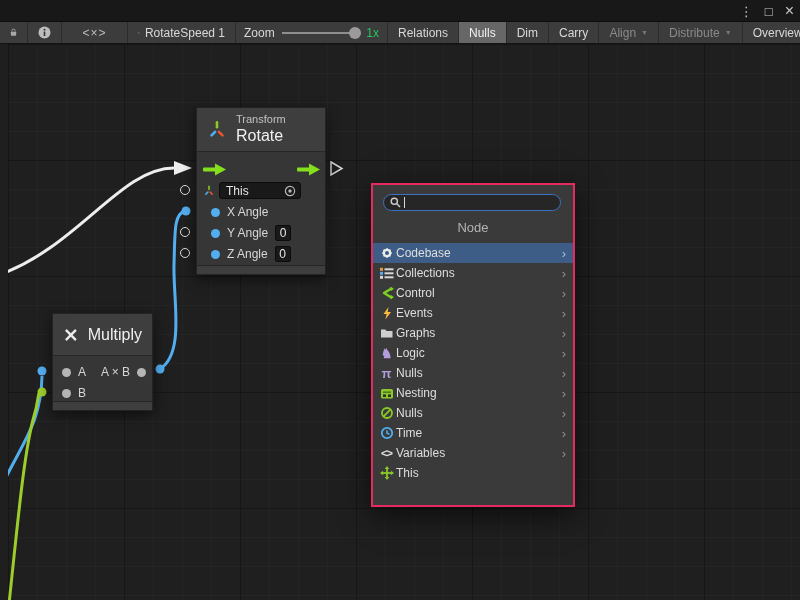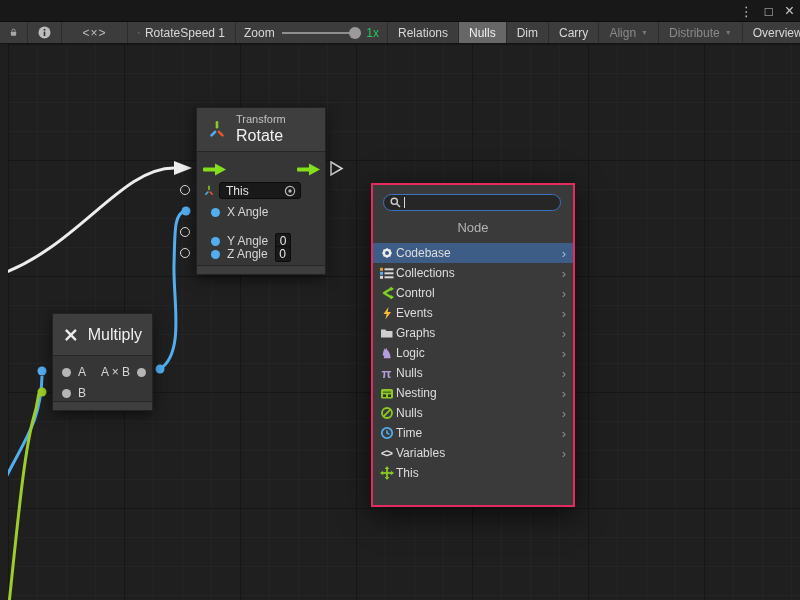--- a/index.html
+++ b/index.html
@@ -201,21 +201,21 @@
         <svg width="12" height="12" viewBox="0 0 12 12">
           <circle cx="6" cy="6" r="4.6" fill="none" stroke="#b8b8b8" stroke-width="1.2"></circle>
             <circle cx="6" cy="6" r="1.7" fill="#b8b8b8"></circle>
         </svg>
       </div>
     </div>
     <div class="row" style="left:14px; top:95px; height:18px; gap:7px;">
       <span class="port-dot dot-blue"></span>
       <span>X Angle</span>
     </div>
-    <div class="row" style="left:14px; top:116px; height:18px; gap:7px;margin-top:8px;">
+    <div class="row" style="left:14px; top:116px; height:18px; gap:7px;">
       <span class="port-dot dot-blue"></span>
       <span>Y Angle</span>
       <span class="val-box" style="margin-left:0">0</span>
     </div>
     <div class="row" style="left:14px; top:137px; height:18px; gap:7px;">
       <span class="port-dot dot-blue"></span>
       <span>Z Angle</span>
       <span class="val-box" style="margin-left:0">0</span>
     </div>
     <div class="node-footer"></div>

